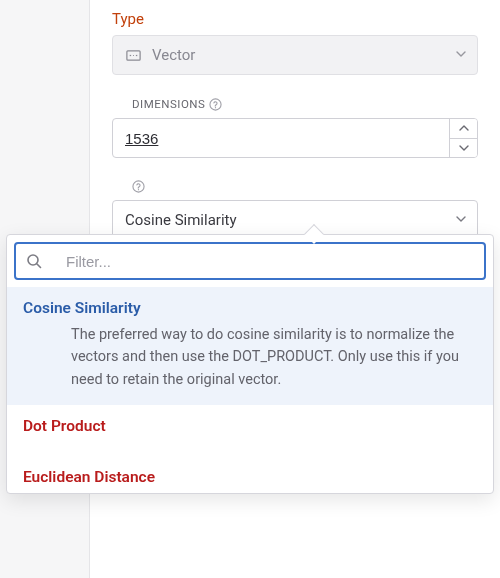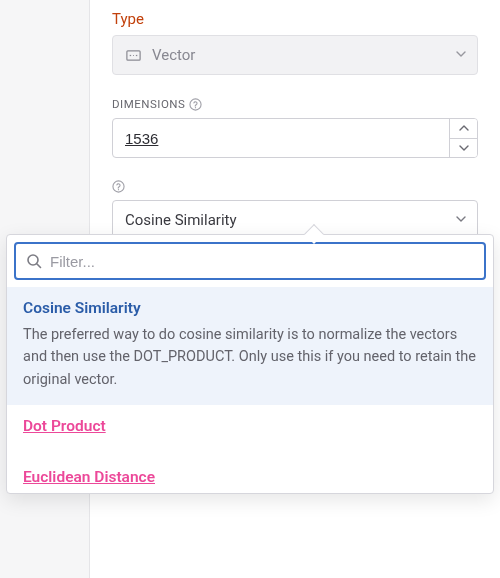--- a/index.html
+++ b/index.html
@@ -35,20 +35,21 @@
     }
     .label-mini {
       font-size: 11.5px;
       letter-spacing: 0.5px;
       color: #68686f;
       margin-bottom: 7px;
       display: flex;
       align-items: center;
       gap: 4px;
       text-transform: uppercase;
+      margin-left: 20px;
     }
     .help-icon {
       width: 13px; height: 13px;
       color: #a0a0a8;
       display: inline-flex;
     }
     .select-disabled {
       display: flex;
       align-items: center;
       height: 40px;
@@ -143,21 +144,21 @@
     .filter-wrap {
       padding: 7px;
     }
     .filter-box {
       display: flex;
       align-items: center;
       height: 38px;
       border: 2px solid #3b73c9;
       border-radius: 4px;
       padding: 0 10px;
-      gap: 8px;
+      gap: 24px;
       background: #fff;
     }
     .filter-box svg { color: #7c7c84; flex-shrink: 0; }
     .filter-box input {
       border: none; outline: none;
       flex: 1;
       font-size: 15px;
       color: #333;
     }
     .filter-box input::placeholder { color: #9a9aa2; }
@@ -166,25 +167,26 @@
     }
     .opt-sel {
       background: #eef3fb;
     }
     .opt-title {
       font-size: 15.5px;
       font-weight: 600;
       margin-bottom: 7px;
     }
     .opt-sel .opt-title { color: #2a5ca8; }
-    .opt-plain .opt-title { color: #ec4899; text-decoration: underline; }
+    .opt-plain .opt-title { color: #b91c1c; }
     .opt-desc {
       font-size: 14.5px;
       line-height: 1.55;
       color: #63636b;
+      margin-left: 48px;
     }
   </style>
 </head>
 <body>
 
 <div class="panel-strip"></div>
 
 <div class="form-area">
 
   <div class="field-group">

